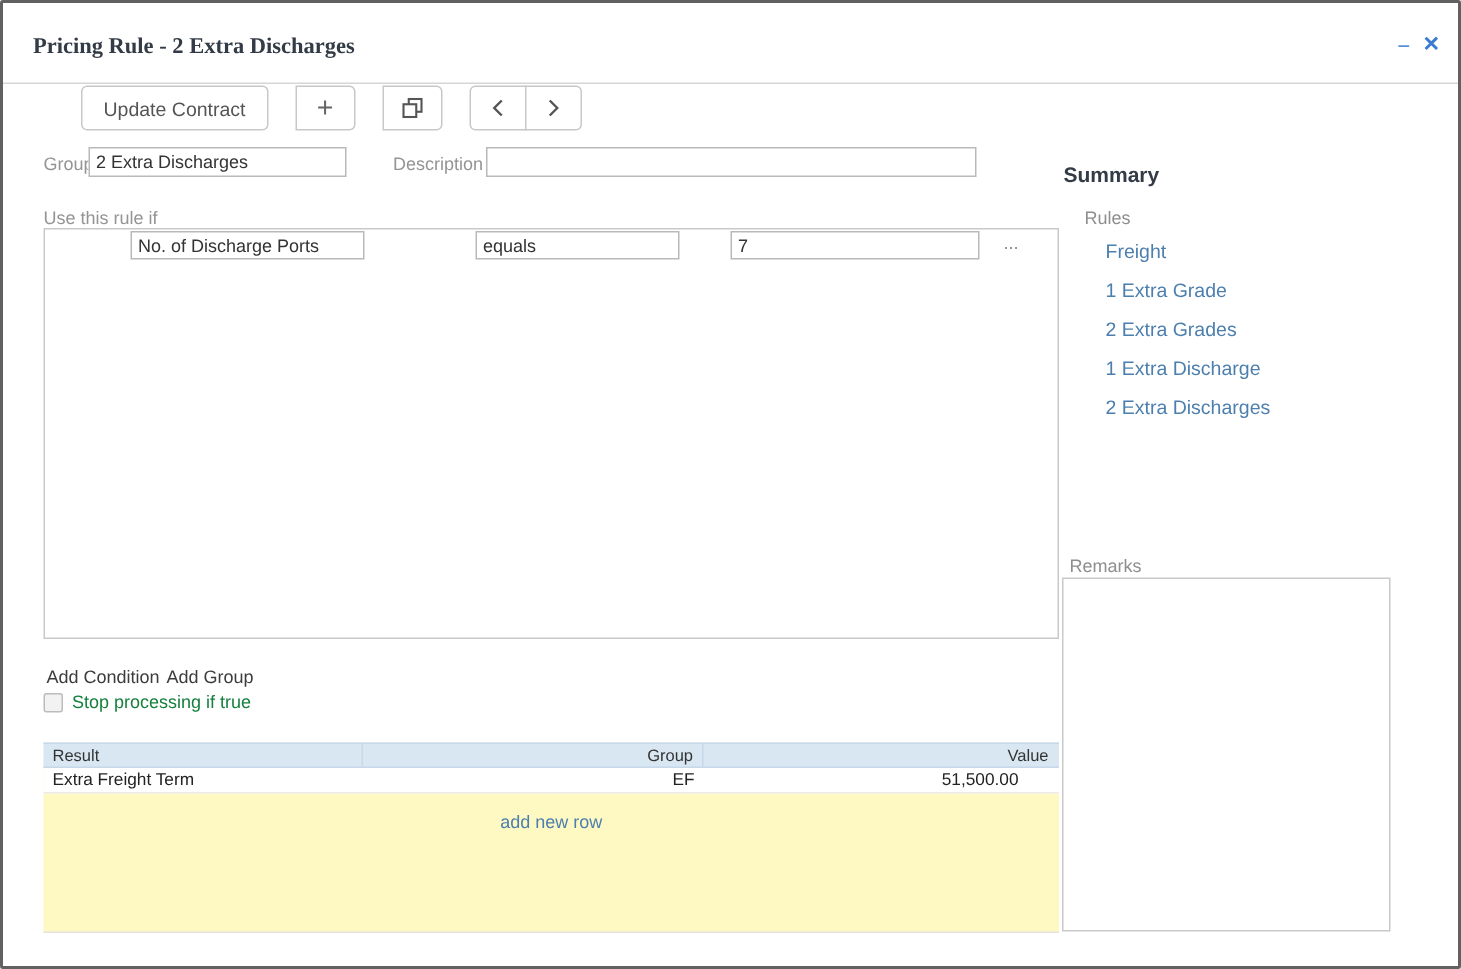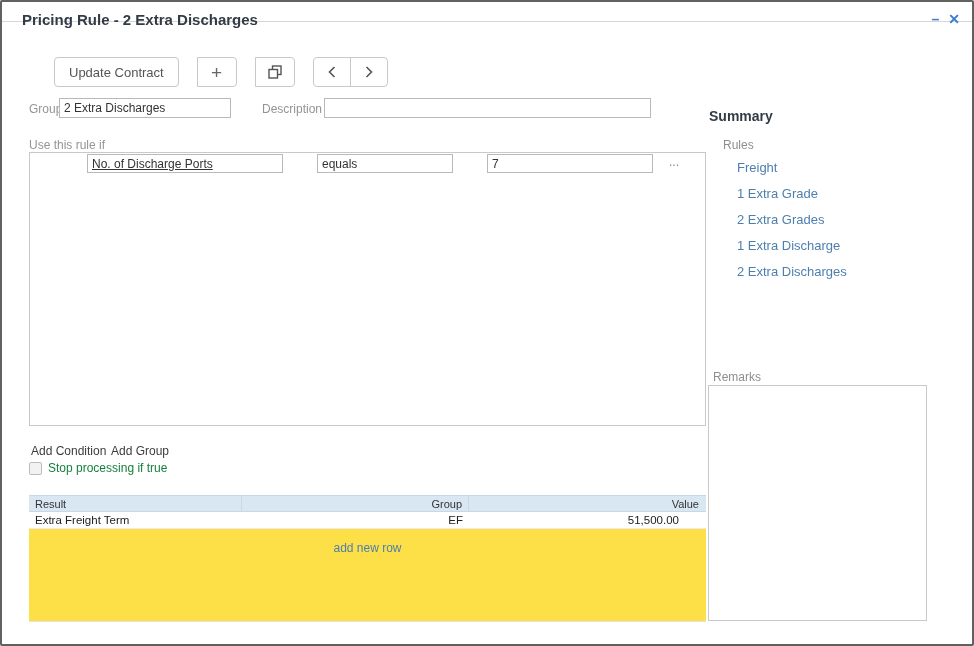--- a/index.html
+++ b/index.html
@@ -8,21 +8,21 @@
     font-family: "Liberation Sans", sans-serif;
     background: #e8e8e8;
     position: relative;
   }
   .window {
     position: absolute; inset: 0;
     border: 2px solid #616161; border-radius: 2px;
     background: #fff; overflow: hidden;
   }
   
-  .titlebar { position: absolute; top: 0; left: 0; right: 0; height: 20px; background: #fff; border-bottom: 1px solid #d6d6d6; }
+  .titlebar { position: absolute; top: 12px; left: 0; right: 0; height: 42px; background: #fff; border-bottom: 1px solid #d6d6d6; font-family: Liberation Serif, serif; }
   .title { position: absolute; left: 20px; top: 9px; font-size: 15px; font-weight: bold; color: #333b46; }
   .win-controls { position: absolute; right: 12px; top: 9px; display: flex; gap: 9px; }
   .win-btn { color: #3b7cd3; font-weight: bold; font-size: 14px; line-height: 16px; cursor: pointer; }
   
   .toolbar { position: absolute; left: 28px; top: 55px; display: flex; align-items: center; padding-left: 24px; }
   .btn {
     height: 30px; background: #fff; border: 1px solid #c8c8c8; border-radius: 4px;
     color: #555; font-size: 13px; display: inline-flex; align-items: center; justify-content: center;
     padding: 0 14px; cursor: pointer; white-space: nowrap;
   }
@@ -45,21 +45,21 @@
   .cond-panel .tb-input { height: 19px; }
   .cond-ellipsis { position: absolute; right: 26px; top: 2px; color: #888; font-size: 12px; cursor: pointer; }
   .link-dark { position: absolute; font-size: 12px; color: #3c3c3c; cursor: pointer; }
   .chk-row { position: absolute; left: 27px; top: 459px; display: flex; align-items: center; }
   .chk {
     appearance: none; -webkit-appearance: none; width: 13px; height: 13px;
     border: 1px solid #bcbcbc; background: #f2f2f2; border-radius: 2px; cursor: pointer;
   }
   .chk-lbl { font-size: 12px; color: #15803d; margin-left: 6px; }
   
-  .res-area { position: absolute; left: 27px; top: 493px; width: 677px; height: 127px; background: #fde047; border-bottom: 1px solid #e6e0df; }
+  .res-area { position: absolute; left: 27px; top: 493px; width: 677px; height: 127px; background: #fef9c3; border-bottom: 1px solid #e6e0df; }
   .res-header { display: flex; height: 17px; background: #d9e7f3; border-top: 1px solid #c6d8ea; border-bottom: 1px solid #c6d8ea; font-size: 11px; color: #333; }
   .res-header .cell { display: flex; align-items: center; border-right: 1px solid #c6d8ea; }
   .res-header .cell:last-child { border-right: none; }
   .res-row { display: flex; height: 17px; background: #fff; border-bottom: 1px solid #eeeaea; font-size: 11.5px; color: #222; }
   .res-row .cell { display: flex; align-items: center; }
   .c-result { width: 213px; padding-left: 6px; }
   .c-type   { width: 227px; justify-content: flex-end; padding-right: 6px; }
   .c-value  { width: 237px; justify-content: flex-end; padding-right: 7px; }
   .res-row .c-value { padding-right: 27px; }
   .add-row { display: block; text-align: center; margin-top: 12px; font-size: 12px; color: #4d7fae; cursor: pointer; }
@@ -127,21 +127,21 @@
   </div>
 
   <span class="lbl" style="left:27px; top:100px;">Group</span>
   <input class="tb-input" style="left: 57px; top: 96px; width: 172px;" value="2 Extra Discharges">
   <span class="lbl" style="left:260px; top:100px;">Description</span>
   <input class="tb-input" style="left: 322px; top: 96px; width: 327px;" value="">
 
   <span class="lbl" style="left:27px; top:136px;">Use this rule if</span>
 
   <div class="cond-panel">
-    <input class="tb-input" style="left: 57px; top: 1px; width: 196px; text-decoration: underline;" value="No. of Discharge Ports">
+    <input class="tb-input" style="left: 57px; top: 1px; width: 156px;" value="No. of Discharge Ports">
     <input class="tb-input" style="left: 287px; top: 1px; width: 136px;" value="equals">
     <input class="tb-input" style="left: 457px; top: 1px; width: 166px;" value="7">
     <span class="cond-ellipsis">...</span>
   </div>
 
   <span class="link-dark" style="left:29px; top:442px;">Add Condition</span>
   <span class="link-dark" style="left:109px; top:442px;">Add Group</span>
 
   <div class="chk-row">
     <input type="checkbox" class="chk" style="">

